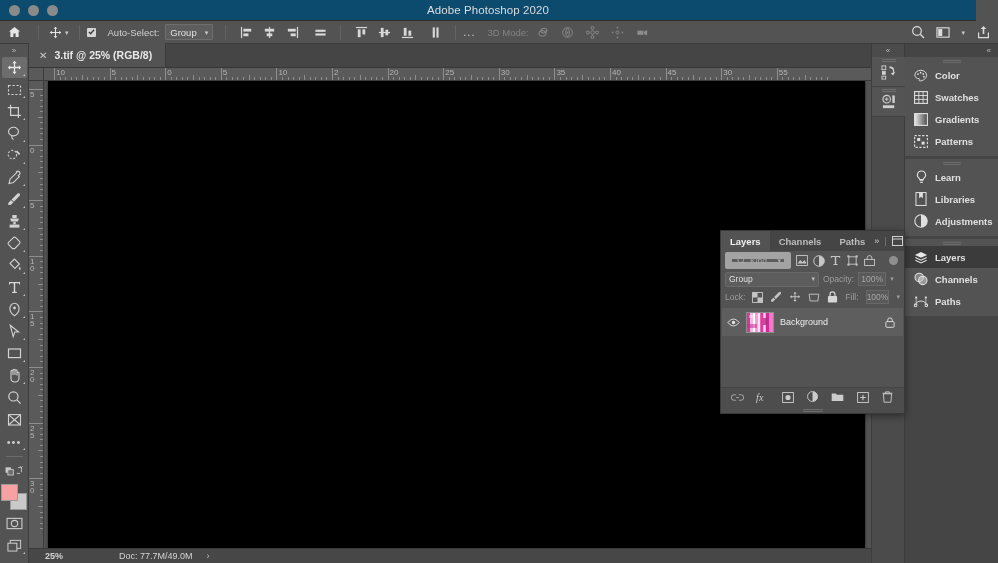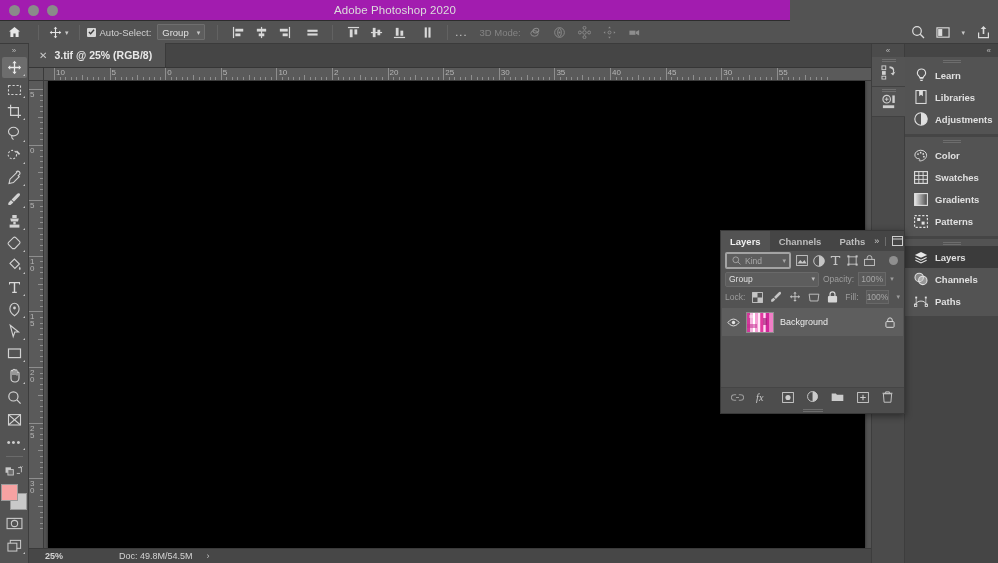--- a/index.html
+++ b/index.html
@@ -12,41 +12,41 @@
     -webkit-font-smoothing: antialiased;
   }
   .app {
     position: relative;
     width: 998px; height: 563px;
     background: #535353;
   }
 
   
   .titlebar {
-    position: absolute; left: 0; top: 0; width: 790px; height: 21px;
-    background: #a21caf;
+    position: absolute; left: 0; top: 0; width: 976px; height: 21px;
+    background: #0c4a6e;
     border-bottom: 1px solid #2d2d2d;
     display: flex; align-items: center;
   }
   .traffic { display: flex; gap: 8px; margin-left: 9px; }
   .dot { width: 11px; height: 11px; border-radius: 50%; background: #8a8a8a; }
   .title-text {
     position: absolute; left: 0; right: 0; text-align: center;
     font-size: 11.5px; color: #dcdcdc; letter-spacing: .1px;
   }
 
   
   .optionsbar {
     position: absolute; left: 0; top: 21px; width: 998px; height: 23px;
     background: #535353;
     border-bottom: 1px solid #3b3b3b;
     display: flex; align-items: center;
     font-size: 9.5px; color: #d2d2d2;
   }
-  .ob-item { display: flex; align-items: center; height: 23px; }
+  .ob-item { display: flex; align-items: center; height: 23px; gap: 8px; }
   .home-ic { margin: 0 10px 0 8px; }
   .vsep { width: 1px; height: 15px; background: #6a6a6a; margin: 0 7px; opacity:.65; }
   .tool-preset { display: flex; align-items: center; gap: 3px; padding: 0 3px; }
   .caret { font-size: 7px; color: #c8c8c8; line-height: 1; }
   .chk {
     width: 9px; height: 9px; background: #d6d6d6; border-radius: 1px;
     display: inline-flex; align-items: center; justify-content: center;
     margin-right: 4px;
   }
   .chk svg { display: block; }
@@ -181,21 +181,21 @@
   }
   .lp-tabs { height: 20px; background: #454545; display: flex; align-items: stretch; }
   .lp-tab {
     display: flex; align-items: center; padding: 0 9px;
     font-size: 9.5px; color: #bdbdbd; font-weight: bold;
   }
   .lp-tab.active { background: #535353; color: #f0f0f0; }
   .lp-tabs-right { margin-left: auto; display: flex; align-items: center; gap: 5px; padding-right: 6px; color: #cfcfcf; font-size: 9px; }
   .lp-filter { height: 19px; display: flex; align-items: center; padding: 0 4px; gap: 4px; }
   .filter-box {
-    width: 66px; height: 17px; background: #5d5d5d; border: 2px solid #a3a3a3; border-radius: 2px;
+    width: 66px; height: 17px; background: #5d5d5d; border: 7px solid #a3a3a3; border-radius: 2px;
     display: flex; align-items: center; gap: 2px; padding: 0 3px;
     font-size: 8.5px; color: #a8a8a8;
   }
   .fi { width: 13px; height: 13px; display: flex; align-items: center; justify-content: center; }
   .toggle-pill { width: 9px; height: 9px; border-radius: 50%; background: #8f8f8f; margin-left: auto; margin-right: 2px; }
   .lp-blend { height: 18px; display: flex; align-items: center; padding: 0 4px; gap: 4px; font-size: 8.5px; color: #9d9d9d; }
   .blend-sel {
     width: 94px; height: 15px; background: #5d5d5d; border: 1px solid #696969; border-radius: 2px;
     display: flex; align-items: center; justify-content: space-between; padding: 0 3px;
     font-size: 8.5px; color: #e0e0e0;
@@ -802,21 +802,21 @@
       <div class="tickv" style="top: 441.68px; width: 3px;"></div>
       <div class="tickv" style="top: 447.24px; width: 3px;"></div>
     </div>
 
   <div class="canvas-area">
     <div class="canvas-doc"></div>
   </div>
 
   <div class="statusbar">
     <span class="zoomval">25%</span>
-    <span class="docinfo">Doc: 49.8M/54.5M</span>
+    <span class="docinfo">Doc: 77.7M/49.0M</span>
     <span class="st-arrow">›</span>
   </div>
 
   <div class="rail">
     <div class="rail-collapse">«</div>
     <div class="rail-item">
       <span class="rail-grip">
           <i></i>
           <i></i>
         </span>
@@ -836,53 +836,20 @@
           <circle cx="6" cy="5.5" r="4" stroke="#cfcfcf" stroke-width="1.2" fill="none"></circle>
           <path d="M4 5.5h4M6 3.5v4" stroke="#cfcfcf" stroke-width="1"></path>
           <rect x="12" y="1.5" width="2.6" height="8" fill="#cfcfcf"></rect>
           <rect x="2" y="12" width="12" height="3" fill="#cfcfcf"></rect>
         </svg>
     </div>
   </div>
 
   <div class="dock">
     <div class="dock-collapse">«</div>
-
-    <div class="dock-group">
-      <div class="grp-grip">
-          <i></i>
-        </div>
-      <div class="dock-item">
-        <span class="dock-ic">
-          <svg width="13" height="14" viewBox="0 0 13 15">
-              <path d="M6.5 1a4.3 4.3 0 0 1 2.6 7.8c-.5.4-.7.9-.7 1.5H4.6c0-.6-.2-1.1-.7-1.5A4.3 4.3 0 0 1 6.5 1z" stroke="#e0e0e0" stroke-width="1.1" fill="none"></path>
-              <path d="M4.7 11.6h3.6M5.2 13.4h2.6" stroke="#e0e0e0" stroke-width="1.1"></path>
-            </svg>
-        </span>
-        <span>Learn</span>
-      </div>
-      <div class="dock-item">
-        <span class="dock-ic">
-          <svg width="12" height="14" viewBox="0 0 12 15">
-              <rect x=".6" y=".6" width="10.8" height="13.8" stroke="#e0e0e0" stroke-width="1.1" fill="none"></rect>
-              <path d="M4 .6h4v6L6 5.2 4 6.6z" fill="#e0e0e0"></path>
-            </svg>
-        </span>
-        <span>Libraries</span>
-      </div>
-      <div class="dock-item">
-        <span class="dock-ic">
-          <svg width="14" height="14" viewBox="0 0 14 14">
-              <circle cx="7" cy="7" r="6.2" stroke="#e0e0e0" stroke-width="1.1" fill="none"></circle>
-              <path d="M7 .8A6.2 6.2 0 0 1 7 13.2z" fill="#e0e0e0"></path>
-            </svg>
-        </span>
-        <span>Adjustments</span>
-      </div>
-    </div>
 
     <div class="dock-group">
       <div class="grp-grip">
           <i></i>
         </div>
       <div class="dock-item">
         <span class="dock-ic">
           <svg width="15" height="13" viewBox="0 0 16 14">
               <path d="M7.6 1C4 1 1 3.4 1 6.4c0 2.6 2.2 4.5 4.5 4.2.9-.1 1.3.8.7 1.4-.5.6 0 1.3.8 1.2 4-.3 7.4-3.1 7.4-6.5C14.4 3.4 11.3 1 7.6 1z" stroke="#e0e0e0" stroke-width="1.1" fill="none"></path>
               <circle cx="4.6" cy="5.4" r="1" fill="#e0e0e0"></circle>
@@ -918,20 +885,53 @@
       </div>
       <div class="dock-item">
         <span class="dock-ic">
           <svg width="14" height="13" viewBox="0 0 14 13">
               <rect x=".6" y=".6" width="12.8" height="11.8" stroke="#e0e0e0" stroke-width="1.1" fill="none" stroke-dasharray="2.2 1.6"></rect>
               <rect x="3.2" y="3" width="3" height="3" fill="#e0e0e0"></rect>
               <rect x="7.6" y="6.6" width="3" height="3" fill="#e0e0e0"></rect>
             </svg>
         </span>
         <span>Patterns</span>
+      </div>
+    </div>
+
+    <div class="dock-group">
+      <div class="grp-grip">
+          <i></i>
+        </div>
+      <div class="dock-item">
+        <span class="dock-ic">
+          <svg width="13" height="14" viewBox="0 0 13 15">
+              <path d="M6.5 1a4.3 4.3 0 0 1 2.6 7.8c-.5.4-.7.9-.7 1.5H4.6c0-.6-.2-1.1-.7-1.5A4.3 4.3 0 0 1 6.5 1z" stroke="#e0e0e0" stroke-width="1.1" fill="none"></path>
+              <path d="M4.7 11.6h3.6M5.2 13.4h2.6" stroke="#e0e0e0" stroke-width="1.1"></path>
+            </svg>
+        </span>
+        <span>Learn</span>
+      </div>
+      <div class="dock-item">
+        <span class="dock-ic">
+          <svg width="12" height="14" viewBox="0 0 12 15">
+              <rect x=".6" y=".6" width="10.8" height="13.8" stroke="#e0e0e0" stroke-width="1.1" fill="none"></rect>
+              <path d="M4 .6h4v6L6 5.2 4 6.6z" fill="#e0e0e0"></path>
+            </svg>
+        </span>
+        <span>Libraries</span>
+      </div>
+      <div class="dock-item">
+        <span class="dock-ic">
+          <svg width="14" height="14" viewBox="0 0 14 14">
+              <circle cx="7" cy="7" r="6.2" stroke="#e0e0e0" stroke-width="1.1" fill="none"></circle>
+              <path d="M7 .8A6.2 6.2 0 0 1 7 13.2z" fill="#e0e0e0"></path>
+            </svg>
+        </span>
+        <span>Adjustments</span>
       </div>
     </div>
 
     <div class="dock-group">
       <div class="grp-grip">
           <i></i>
         </div>
       <div class="dock-item sel">
         <span class="dock-ic">
           <svg width="15" height="13" viewBox="0 0 16 14">

